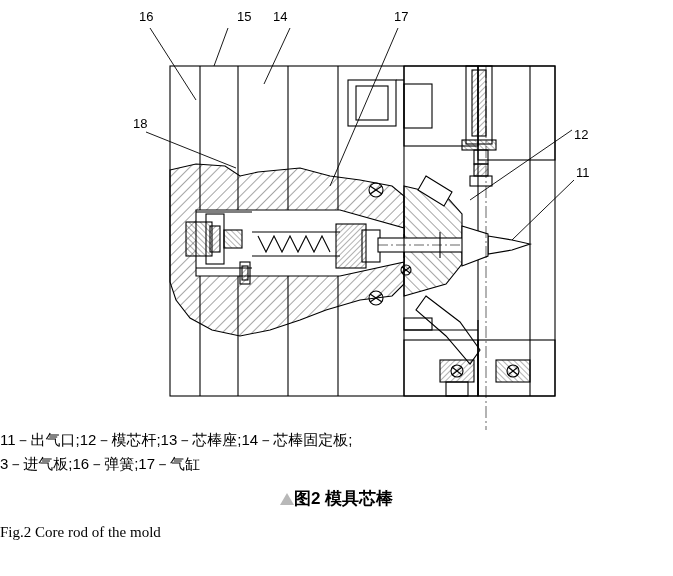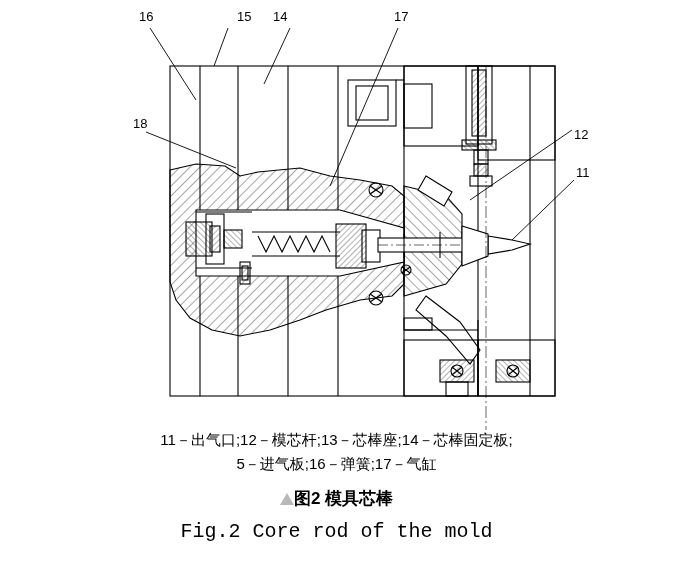--- a/index.html
+++ b/index.html
@@ -33,21 +33,20 @@
     line-height: 14px;
     color: #000;
     font-family: "Liberation Sans", sans-serif;
     white-space: nowrap;
   }
   #caption-block {
     position: absolute;
     left: 0;
     top: 428px;
     width: 673px;
-    text-align: center;
   }
   .legend-line {
     font-size: 15px;
     line-height: 24px;
     color: #000;
     font-family: "Liberation Sans", "DejaVu Sans", sans-serif;
   }
   .fig-title-row {
     margin-top: 12px;
     font-size: 17px;
@@ -62,24 +61,24 @@
   .tri-marker {
     width: 0;
     height: 0;
     border-left: 7px solid transparent;
     border-right: 7px solid transparent;
     border-bottom: 12px solid #b8b8b8;
     display: inline-block;
   }
   .fig-title-en {
     margin-top: 12px;
-    font-size: 20px;
+    font-size: 15px;
     line-height: 20px;
     color: #000;
-    font-family: Liberation Mono, monospace;
+    font-family: Liberation Serif, serif;
   }
 </style>
 </head>
 <body>
 
 <div id="figure-root">
 
   <div id="drawing-area">
     <svg width="673" height="430" viewBox="0 0 673 430" xmlns="http://www.w3.org/2000/svg">
       <defs>
@@ -200,21 +199,21 @@
     <div class="callout-label" style="left:237px; top:10px;">15</div>
     <div class="callout-label" style="left:273px; top:10px;">14</div>
     <div class="callout-label" style="left:394px; top:10px;">17</div>
     <div class="callout-label" style="left:574px; top:128px;">12</div>
     <div class="callout-label" style="left:576px; top:166px;">11</div>
     <div class="callout-label" style="left:133px; top:117px;">18</div>
   </div>
 
   <div id="caption-block">
     <div class="legend-line">11－出气口;12－模芯杆;13－芯棒座;14－芯棒固定板;</div>
-    <div class="legend-line">5－进气板;16－弹簧;17－气缸</div>
+    <div class="legend-line">3－进气板;16－弹簧;17－气缸</div>
     <div class="fig-title-row">
       <span class="tri-marker"></span>
       <span>图2 模具芯棒</span>
     </div>
     <div class="fig-title-en">Fig.2 Core rod of the mold</div>
   </div>
 
 </div>
 
 </body></html>

